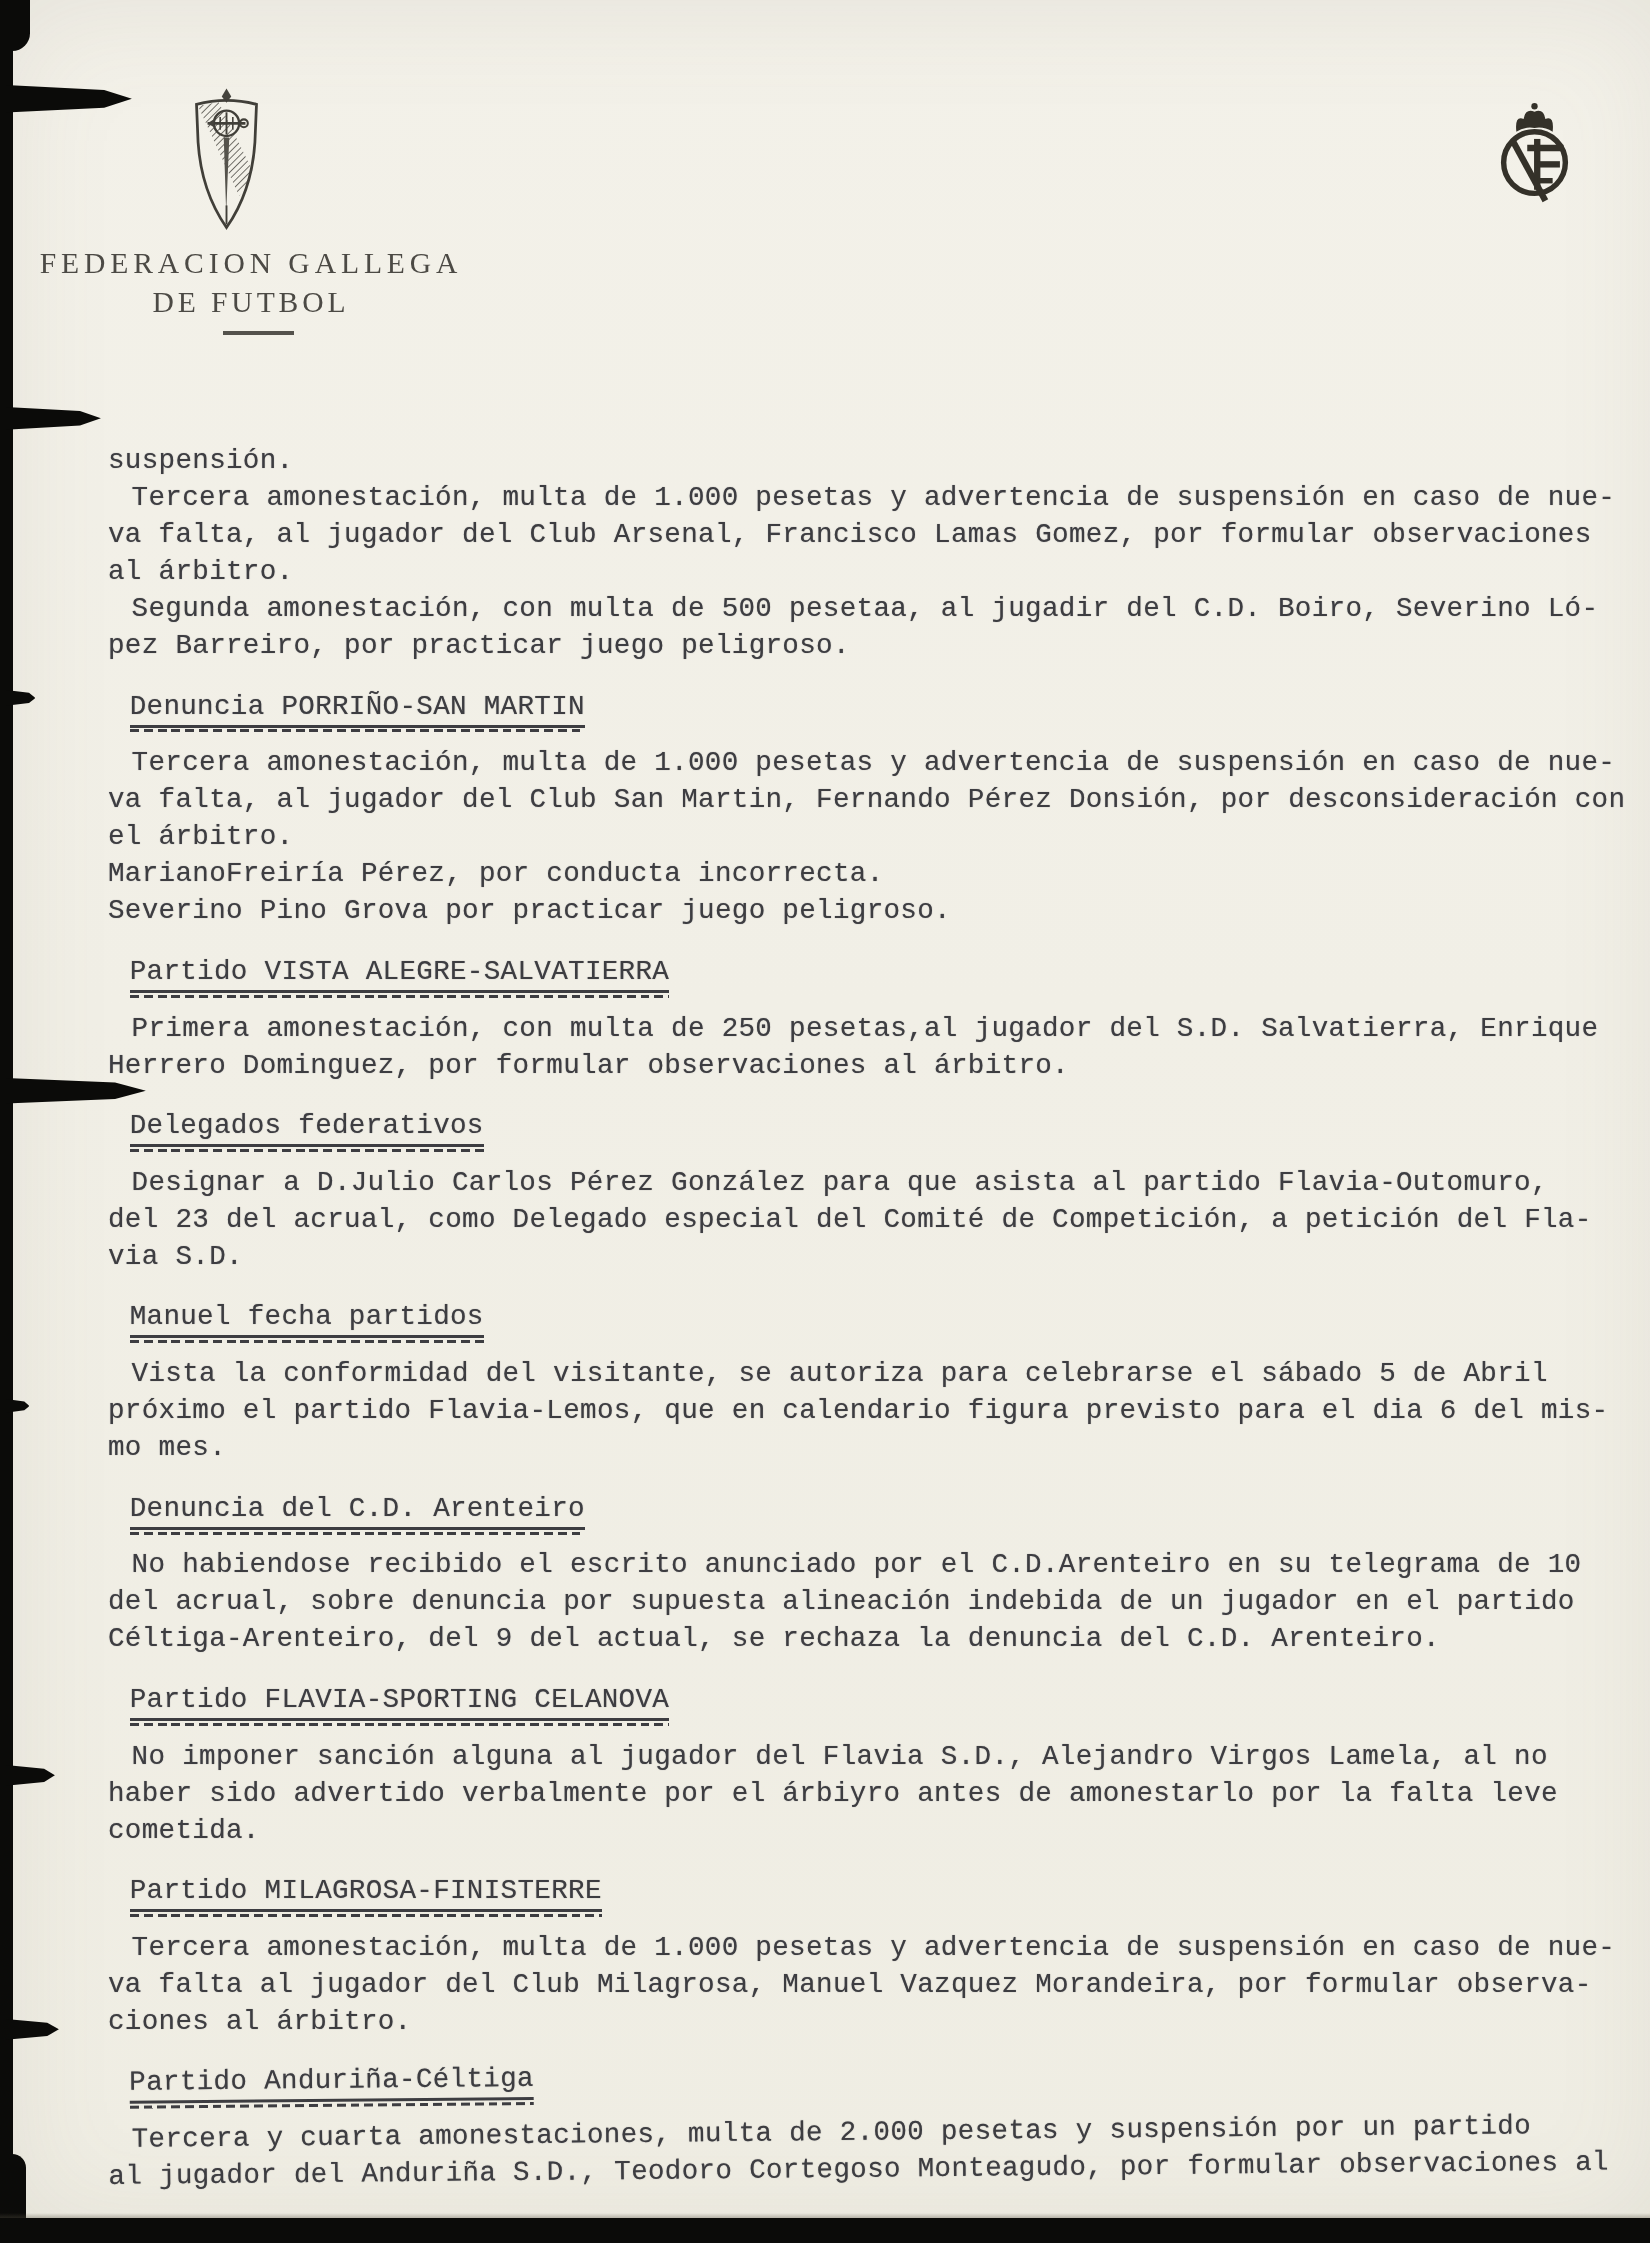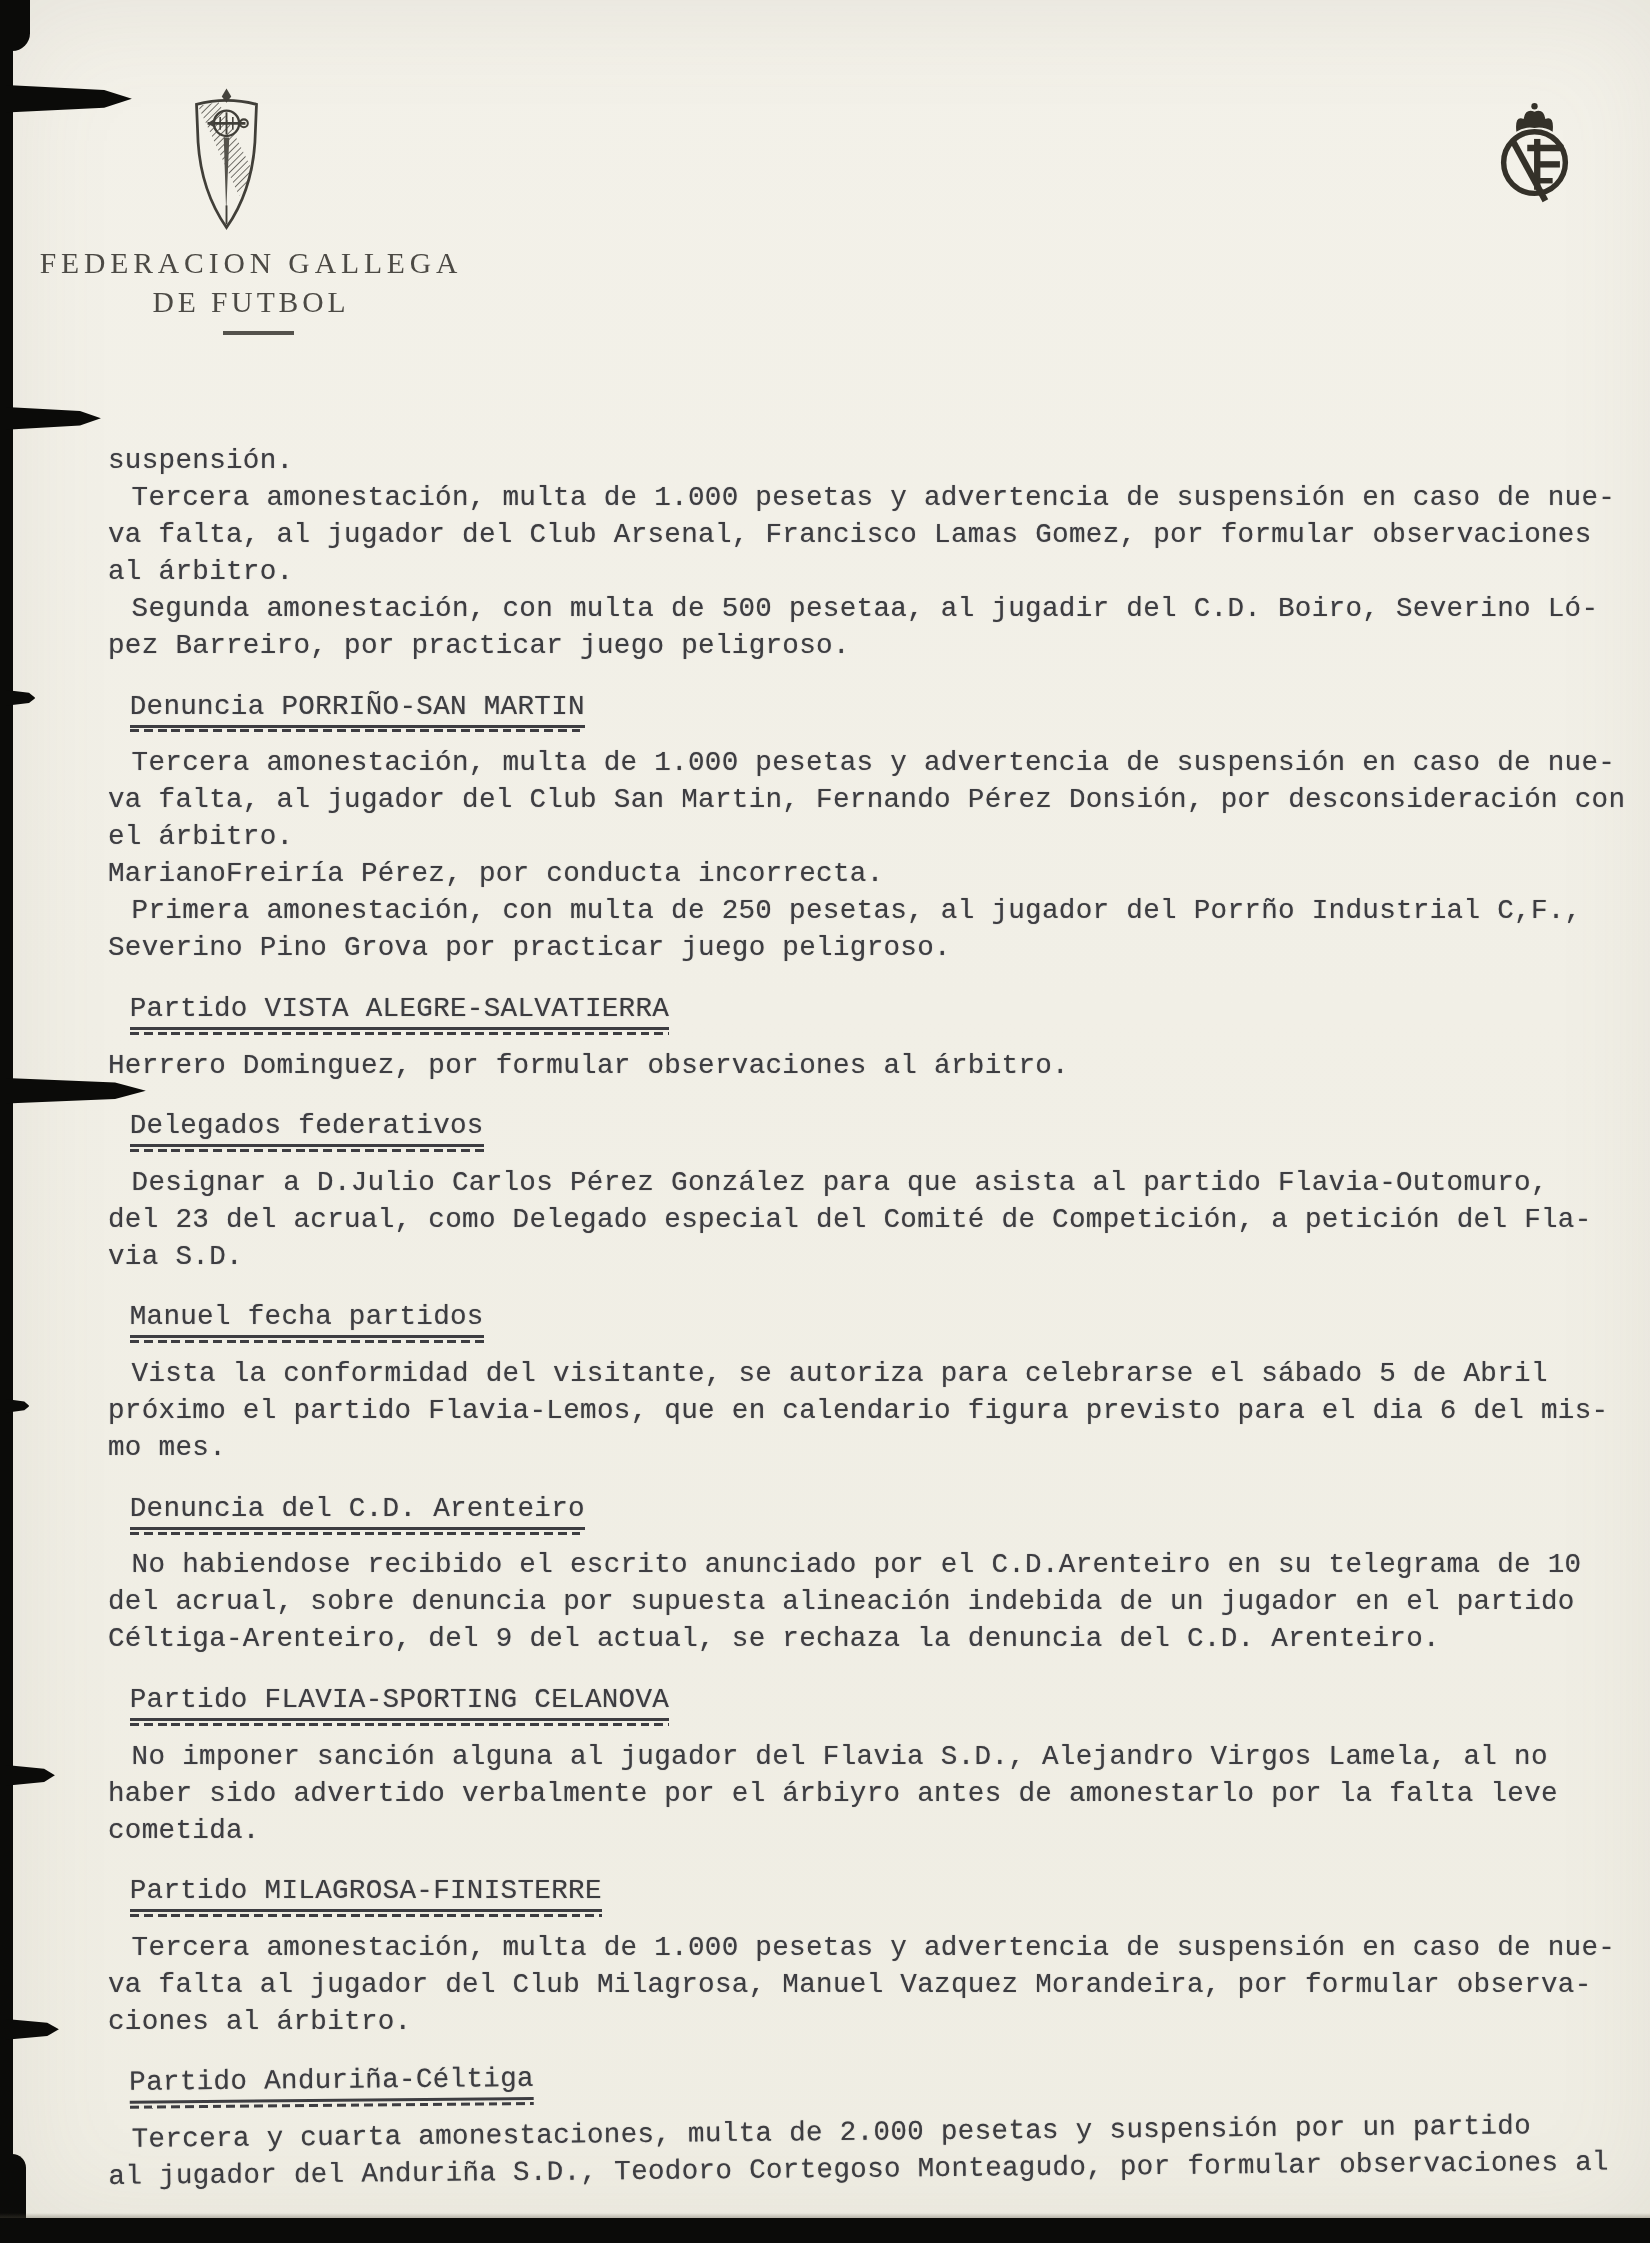--- a/index.html
+++ b/index.html
@@ -142,27 +142,27 @@
         <h2 class="section-heading"><span class="hl">Denuncia PORRIÑO-SAN MARTIN</span></h2>
         <p class="para">
           <span class="line indent">Tercera amonestación, multa de 1.000 pesetas y advertencia de suspensión en caso de nue-</span>
           <span class="line">va falta, al jugador del Club San Martin, Fernando Pérez Donsión, por desconsideración con</span>
           <span class="line">el árbitro.</span>
         </p>
         <p class="para">
           <span class="line">MarianoFreiría Pérez, por conducta incorrecta.</span>
         </p>
         <p class="para">
-          <span class="line indent">Primera amonestación, con multa de 250 pesetas, al jugador del Porrño Industrial C,F.,</span>
           <span class="line">Severino Pino Grova por practicar juego peligroso.</span>
         </p>
       </section>
       <section class="doc-section">
         <h2 class="section-heading"><span class="hl">Partido VISTA ALEGRE-SALVATIERRA</span></h2>
         <p class="para">
+          <span class="line indent">Primera amonestación, con multa de 250 pesetas,al jugador del S.D. Salvatierra, Enrique</span>
           <span class="line">Herrero Dominguez, por formular observaciones al árbitro.</span>
         </p>
       </section>
       <section class="doc-section">
         <h2 class="section-heading"><span class="hl">Delegados federativos</span></h2>
         <p class="para">
           <span class="line indent">Designar a D.Julio Carlos Pérez González para que asista al partido Flavia-Outomuro,</span>
           <span class="line">del 23 del acrual, como Delegado especial del Comité de Competición, a petición del Fla-</span>
           <span class="line">via S.D.</span>
         </p>

